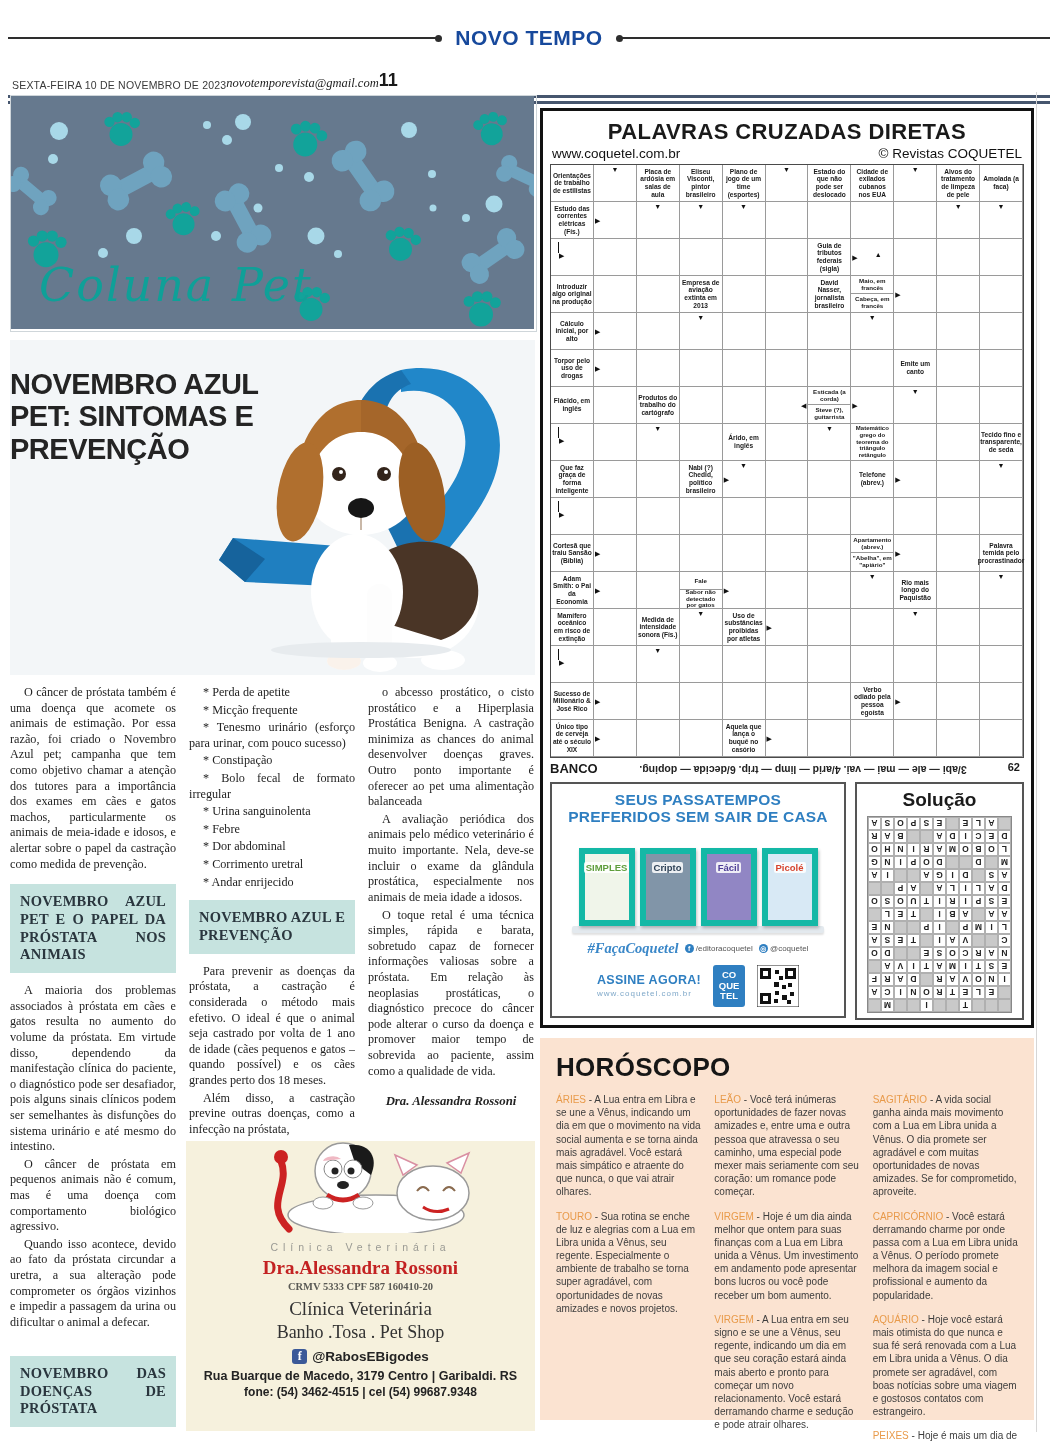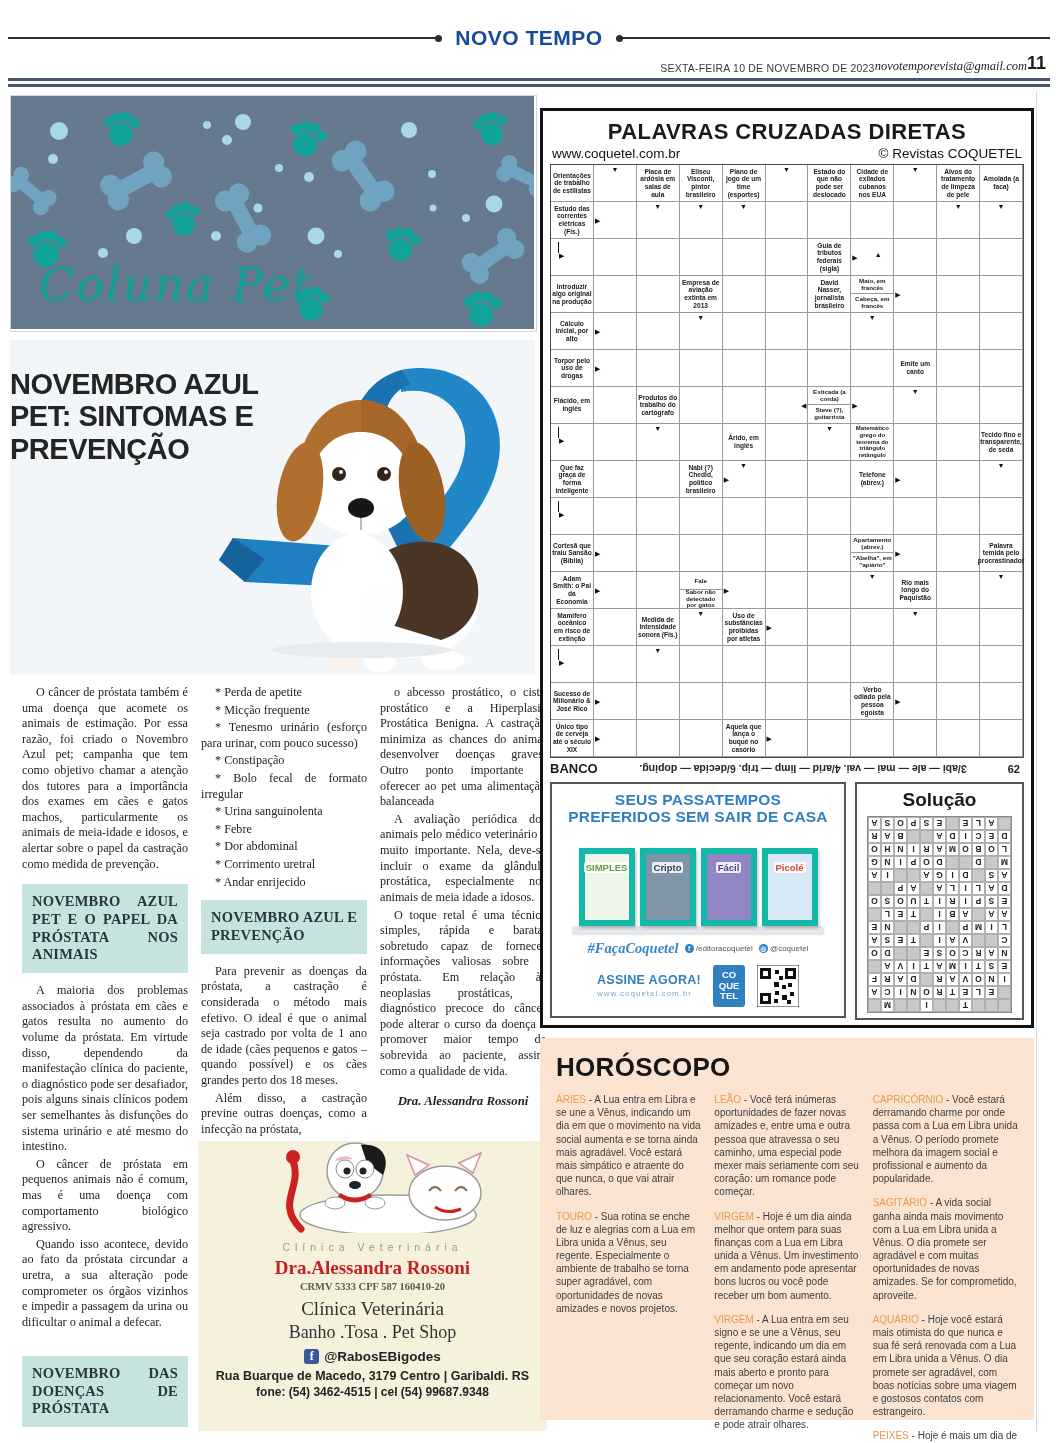--- a/index.html
+++ b/index.html
@@ -5,38 +5,38 @@
   html,body{margin:0;padding:0;background:#fff;}
   body{width:1058px;height:1443px;font-family:"Liberation Sans",sans-serif;color:#1a1a1a;position:relative;overflow:hidden;}
   .page{position:absolute;inset:0;background:#fff;}
 
   
   .masthead-row{display:flex;align-items:center;margin:26px 8px 0 8px;}
   .hline{flex:1;height:2px;background:#2e2e2e;position:relative;}
   .hline.l::after{content:"";position:absolute;right:-3px;top:-2.5px;width:7px;height:7px;border-radius:50%;background:#2e2e2e;}
   .hline.r::before{content:"";position:absolute;left:-3px;top:-2.5px;width:7px;height:7px;border-radius:50%;background:#2e2e2e;}
   .masthead{color:#17499c;font-weight:bold;font-size:21px;letter-spacing:.5px;margin:0 16px;white-space:nowrap;}
-  .meta-row{display:flex;justify-content:flex-end;align-items:flex-end;margin:3px 12px 0 12px;}
+  .meta-row{display:flex;justify-content:flex-start;align-items:flex-end;margin:20px 12px 0 12px;}
   .pdate{font-size:10.5px;color:#3a3a3a;letter-spacing:.2px;}
   .pemail{font-style:italic;font-size:12.5px;font-family:"Liberation Serif",serif;color:#222;}
   .pnum{font-size:18px;font-weight:bold;}
   .double-rule{margin:4px 8px 0 8px;height:3px;border-top:3px solid #46566e;border-bottom:3px solid #46566e;}
   .edge-line{position:absolute;right:21px;top:92px;height:1340px;width:1px;background:#d6d6d6;}
 
   
   .banner{position:absolute;left:10px;top:95px;width:525px;height:235px;border:1px solid #cfd6da;}
   .banner svg{display:block;}
 
   
   .feature{position:absolute;left:10px;top:340px;width:525px;height:335px;background:#f3f6f8;}
   .feature-title{position:absolute;left:0;top:28px;font-size:29px;font-weight:bold;line-height:1.12;letter-spacing:-.5px;color:#242424;white-space:pre-line;z-index:2;}
   .feature svg{position:absolute;right:0;bottom:0;}
 
   
-  .article{position:absolute;left:22px;top:685px;width:525px;height:748px;font-family:"Liberation Serif",serif;font-size:12.2px;line-height:1.28;color:#232323;text-align:justify;}
+  .article{position:absolute;left:10px;top:685px;width:525px;height:748px;font-family:"Liberation Serif",serif;font-size:12.2px;line-height:1.28;color:#232323;text-align:justify;}
   .acols{display:flex;gap:13px;}
   .acol{width:166px;overflow:hidden;}
   .acol1{height:748px;display:flex;flex-direction:column;}
   .acol2,.acol3{height:452px;}
   .article p{margin:0 0 2px 0;text-indent:14px;}
   .symptom{margin:0;text-indent:10px;}
   .tealbox{background:#c6e3df;color:#2a363e;font-weight:bold;font-size:14.5px;line-height:1.22;padding:9px 10px;margin:10px 0 10px 0;letter-spacing:.2px;}
   .tealbox.last{margin-top:auto;margin-bottom:6px;}
   .signature{text-align:center;font-style:italic;font-weight:bold;margin-top:14px;font-size:12.8px;}
 
@@ -63,21 +63,21 @@
   .cell .half{position:absolute;left:0;right:0;display:flex;align-items:center;justify-content:center;text-align:center;font-weight:bold;font-size:6.2px;line-height:1.1;padding:0 1px;}
   .cell .half.t{top:0;height:50%;}
   .cell .half.b{bottom:0;height:50%;border-top:1px solid #9a9a9a;}
   .ar{position:absolute;font-size:7px;line-height:1;color:#111;}
   .ar.down{top:1px;left:50%;transform:translateX(-50%);}
   .ar.right{left:1px;top:50%;transform:translateY(-50%);}
   .ar.left{right:1px;top:50%;transform:translateY(-50%);}
   .ar.up{left:56%;top:32%;}
   .ar.br{left:8px;top:13px;}
   .elbow{position:absolute;left:7px;top:3px;height:11px;width:0;border-left:1.5px solid #111;}
-  .banco{display:flex;align-items:center;margin-top:3px;gap:8px;}
+  .banco{display:flex;margin-top:3px;gap:8px;}
   .banco-label{font-weight:bold;font-size:13px;}
   .banco-words{flex:1;text-align:center;font-size:10.5px;font-weight:bold;color:#222;transform:rotate(180deg);}
   .banco-num{font-weight:bold;font-size:11px;margin-right:4px;}
 
   .cw-bottom{display:flex;gap:9px;margin-top:6px;}
   .coq-ad{width:296px;height:236px;border:2px solid #555;box-sizing:border-box;text-align:center;padding:7px 6px 4px 6px;background:#fff;}
   .coq-head{color:#2f7fc1;font-weight:bold;font-size:15.5px;line-height:1.12;white-space:pre-line;letter-spacing:.2px;}
   .covers{display:flex;justify-content:center;align-items:flex-end;gap:5px;margin:8px 0 0 0;height:92px;}
   .cover{width:56px;height:78px;border:6px solid #14b8a6;box-shadow:1px 2px 3px rgba(0,0,0,.25);display:flex;align-items:flex-start;justify-content:center;font-weight:bold;font-size:9.5px;padding-top:8px;box-sizing:border-box;background:#fff;}
   .cover span{background:rgba(255,255,255,.85);padding:0 2px;border-radius:2px;}
@@ -902,21 +902,21 @@
           <p class="h-sign"><span class="h-name">TOURO</span><span> - Sua rotina se enche de luz e alegrias com a Lua em Libra unida a Vênus, seu regente. Especialmente o ambiente de trabalho se torna super agradável, com oportunidades de novas amizades e novos projetos.</span></p>
           <p class="h-sign"></p>
         </div>
         <div class="h-col">
           <p class="h-sign"><span class="h-name">LEÃO</span><span> - Você terá inúmeras oportunidades de fazer novas amizades e, entre uma e outra pessoa que atravessa o seu caminho, uma especial pode mexer mais seriamente com seu coração: um romance pode começar.</span></p>
           <p class="h-sign"><span class="h-name">VIRGEM</span><span> - Hoje é um dia ainda melhor que ontem para suas finanças com a Lua em Libra unida a Vênus. Um investimento em andamento pode apresentar bons lucros ou você pode receber um bom aumento.</span></p>
           <p class="h-sign"><span class="h-name">VIRGEM</span><span> - A Lua entra em seu signo e se une a Vênus, seu regente, indicando um dia em que seu coração estará ainda mais aberto e pronto para começar um novo relacionamento. Você estará derramando charme e sedução e pode atrair olhares.</span></p>
           <p class="h-sign"></p>
         </div>
         <div class="h-col">
+          <p class="h-sign"><span class="h-name">SAGITÁRIO</span><span> - A vida social ganha ainda mais movimento com a Lua em Libra unida a Vênus. O dia promete ser agradável e com muitas oportunidades de novas amizades. Se for comprometido, aproveite.</span></p>
           <p class="h-sign"><span class="h-name">CAPRICÓRNIO</span><span> - Você estará derramando charme por onde passa com a Lua em Libra unida a Vênus. O período promete melhora da imagem social e profissional e aumento da popularidade.</span></p>
-          <p class="h-sign"><span class="h-name">SAGITÁRIO</span><span> - A vida social ganha ainda mais movimento com a Lua em Libra unida a Vênus. O dia promete ser agradável e com muitas oportunidades de novas amizades. Se for comprometido, aproveite.</span></p>
           <p class="h-sign"><span class="h-name">AQUÁRIO</span><span> - Hoje você estará mais otimista do que nunca e sua fé será renovada com a Lua em Libra unida a Vênus. O dia promete ser agradável, com boas notícias sobre uma viagem e gostosos contatos com estrangeiro.</span></p>
           <p class="h-sign"><span class="h-name">PEIXES</span><span> - Hoje é mais um dia de boas notícias sobre suas finanças com a Lua em Libra Unida a Vênus. O caminho está aberto para pedir um aumento ou para começar um novo investimento ou empreendimento.</span></p>
         </div>
       </div>
   </div>
 
 </div>
 
 </body></html>

